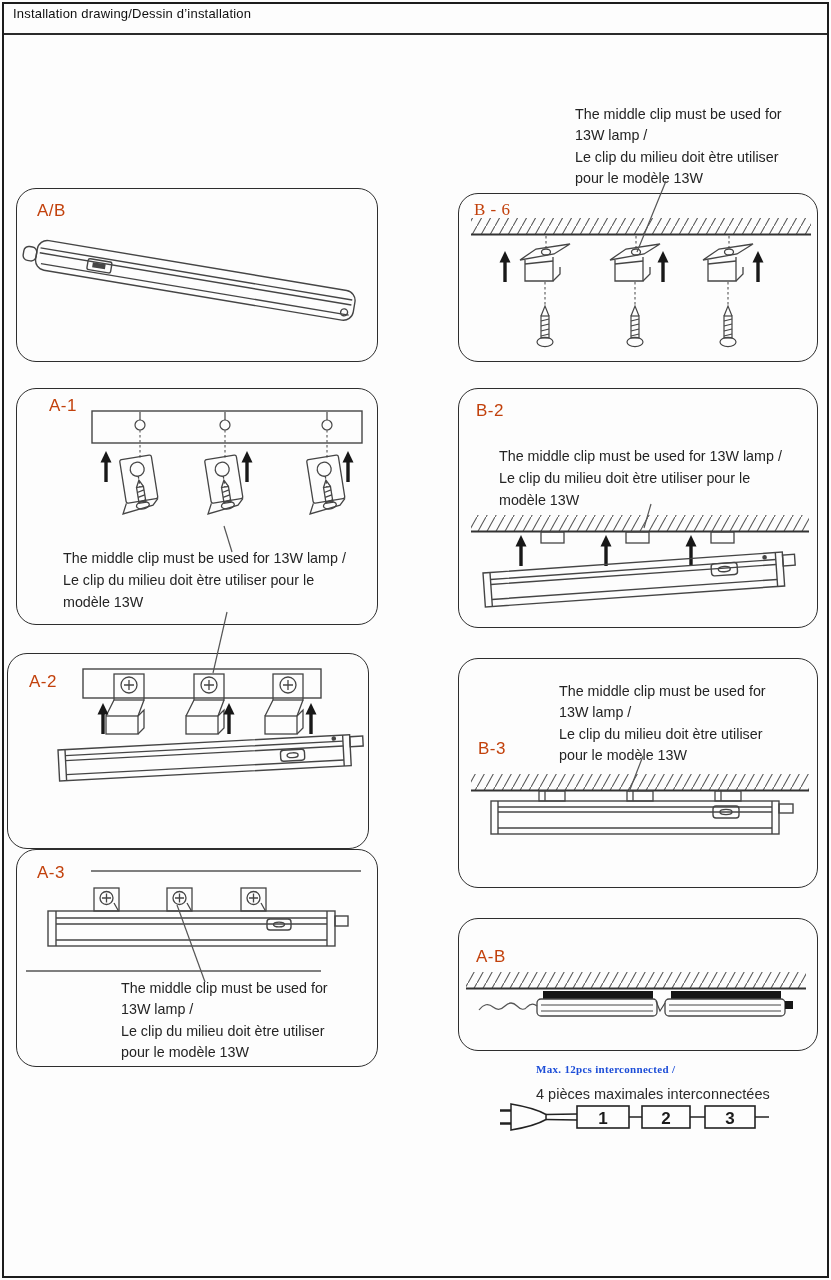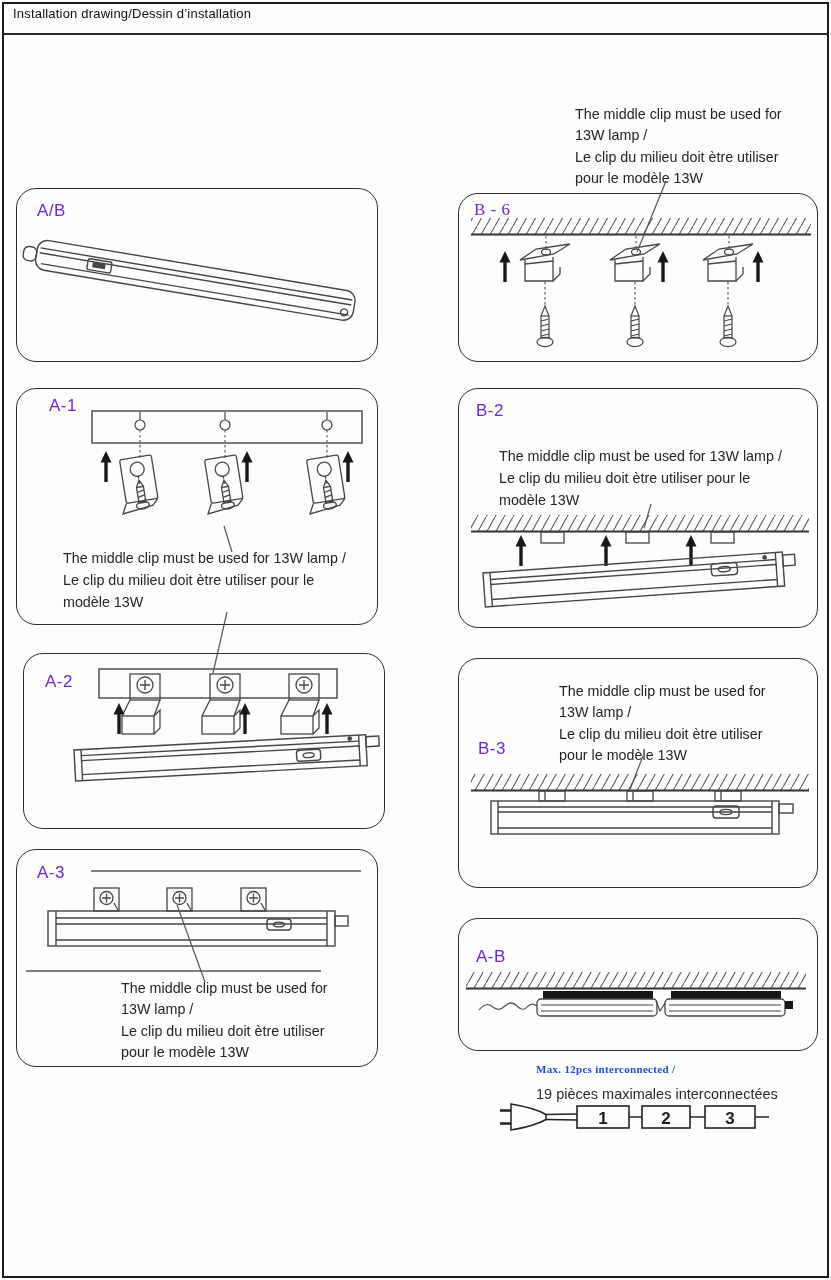--- a/index.html
+++ b/index.html
@@ -3,21 +3,21 @@
 <meta charset="utf-8">
 <style>
   *{margin:0;padding:0;box-sizing:border-box}
   html,body{width:831px;height:1280px}
   body{position:relative;background:#fdfdfd;font-family:"Liberation Sans",sans-serif;color:#222;overflow:hidden}
   .frame{position:absolute;inset:2px;border:2px solid #1c1c1c}
   .title{position:absolute;left:13px;top:6px;font-size:13px;color:#0f0f0f;letter-spacing:.2px}
   .title-rule{position:absolute;left:4px;right:4px;top:33px;border-top:2px solid #2a2a2a}
   .panel{position:absolute;border:1.7px solid #2e2e2e;border-radius:20px;background:transparent}
   .panel svg{position:absolute;left:0;top:0}
-  .panel-label{position:absolute;font-size:17px;color:#6d28d9;letter-spacing:.5px}
+  .panel-label{position:absolute;font-size:17px;color:#c2410c;letter-spacing:.5px}
   .serif{font-family:"Liberation Serif",serif}
   .note{position:absolute;font-size:14.3px;color:#242424;white-space:nowrap}
   .lh21 div{line-height:21.3px}
   .lh22 div{line-height:22px}
   .overlay{position:absolute;inset:0;pointer-events:none}
   .footer-en{position:absolute;left:536px;top:1063px;font-family:"Liberation Serif",serif;font-weight:bold;font-size:11px;color:#1d4ed8;letter-spacing:.3px}
   .footer-fr{position:absolute;left:536px;top:1086px;font-size:14.5px;color:#2b2b2b}
   .seq-num{font-weight:bold;font-size:17px;fill:#1b1b1b;font-family:"Liberation Sans",sans-serif}
 </style>
 </head>
@@ -172,21 +172,21 @@
       <path d="M7,0 V34 M293,0 V34"></path>
       <path d="M7,7 H293 M7,12 H293 M7,27 H293"></path>
       <rect x="228" y="7" width="26" height="12" rx="3"></rect>
       <ellipse cx="241" cy="13" rx="6" ry="2.6"></ellipse>
       <rect x="300" y="3" width="12" height="11"></rect>
       <circle cx="282" cy="4" r="1.6" fill="#454545"></circle>
     </g>
   </svg>
 </section>
 
-<section class="panel" style="left:23px;top:653px;width:362px;height:176px">
+<section class="panel" style="left:7px;top:653px;width:362px;height:196px">
   <span class="panel-label" style="left:21px;top:18px">A-2</span>
   <svg width="358" height="168" viewBox="0 0 358 168">
     <defs>
       <g id="a2-clip" stroke="#454545" fill="none" stroke-width="1.3">
         <rect x="8" y="0" width="30" height="26"></rect>
         <circle cx="23" cy="11" r="8"></circle>
         <path d="M18,11 H28 M23,6 V16"></path>
         <path d="M8,26 L0,42 M38,26 L32,42"></path>
         <rect x="0" y="42" width="32" height="18"></rect>
         <path d="M32,42 L38,36 L38,54 L32,60"></path>
@@ -303,21 +303,21 @@
       <rect x="206" y="80" width="120" height="17" rx="4" stroke="#454545" fill="none" stroke-width="1.3"></rect>
       <path d="M210,86 H322 M210,92 H322" stroke="#454545" stroke-width="1"></path>
     </g>
     <path d="M197,82 L201,92 L206,84" stroke="#454545" fill="none" stroke-width="1.2"></path>
     <rect x="326" y="82" width="8" height="8" fill="#161616"></rect>
     <path d="M20,91 q7,-9 14,-3 q6,5 12,-1 q6,-6 12,0 q6,6 10,1 q5,-5 10,-1" stroke="#555" fill="none" stroke-width="1.2"></path>
   </svg>
 </section>
 
 <div class="footer-en">Max. 12pcs interconnected /</div>
-<div class="footer-fr">19 pièces maximales interconnectées</div>
+<div class="footer-fr">4 pièces maximales interconnectées</div>
 <svg class="footer-diagram" style="position:absolute;left:497px;top:1100px" width="292" height="36" viewBox="0 0 292 36">
   <path d="M80,17 H272" stroke="#222" stroke-width="1.5"></path>
   <g>
     <path d="M3,10.5 H14 M3,23.5 H14" stroke="#222" stroke-width="2.4"></path>
     <path d="M14,4 L14,30 Q38,26 49,19.5 L49,14.5 Q38,8 14,4 Z" stroke="#222" stroke-width="1.5" fill="#fdfdfd"></path>
     <path d="M49,14.5 L80,14 M49,19.5 L80,20" stroke="#222" stroke-width="1.3"></path>
   </g>
   <g stroke="#222" stroke-width="1.6" fill="#fdfdfd">
     <rect x="80" y="6" width="52" height="22"></rect>
     <rect x="145" y="6" width="48" height="22"></rect>

